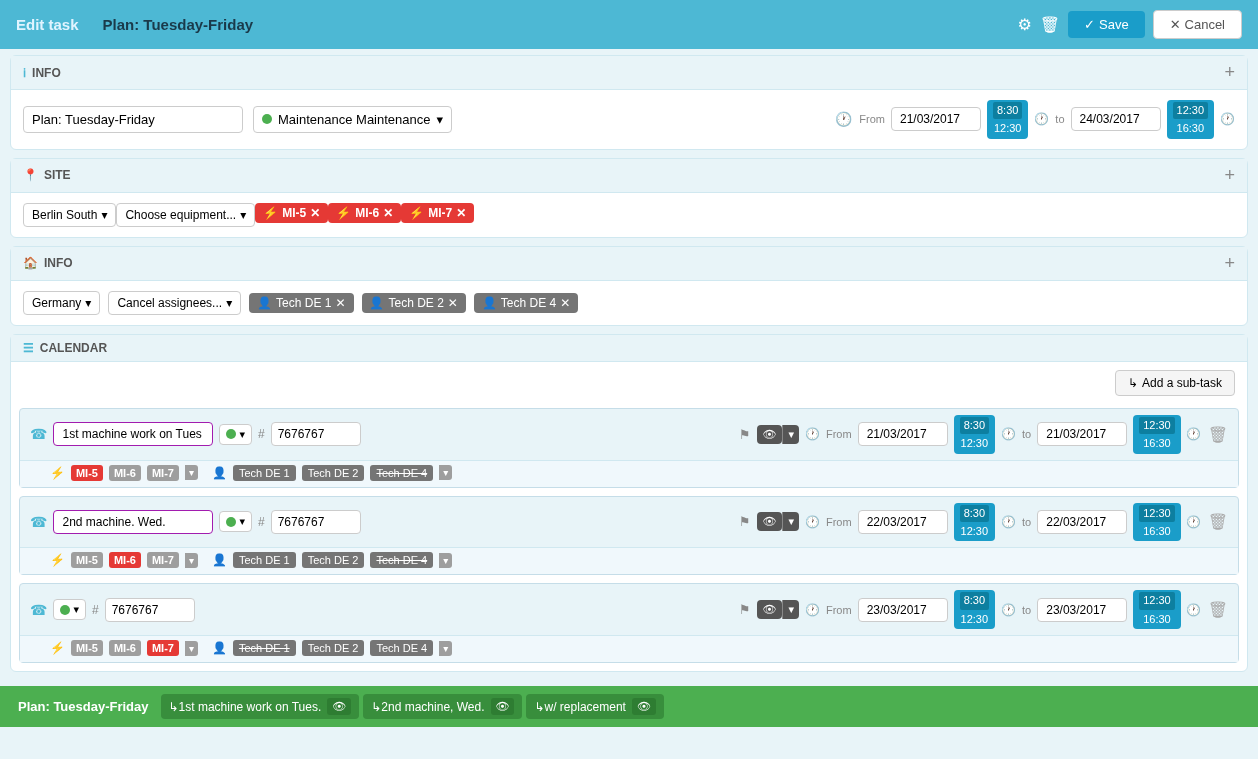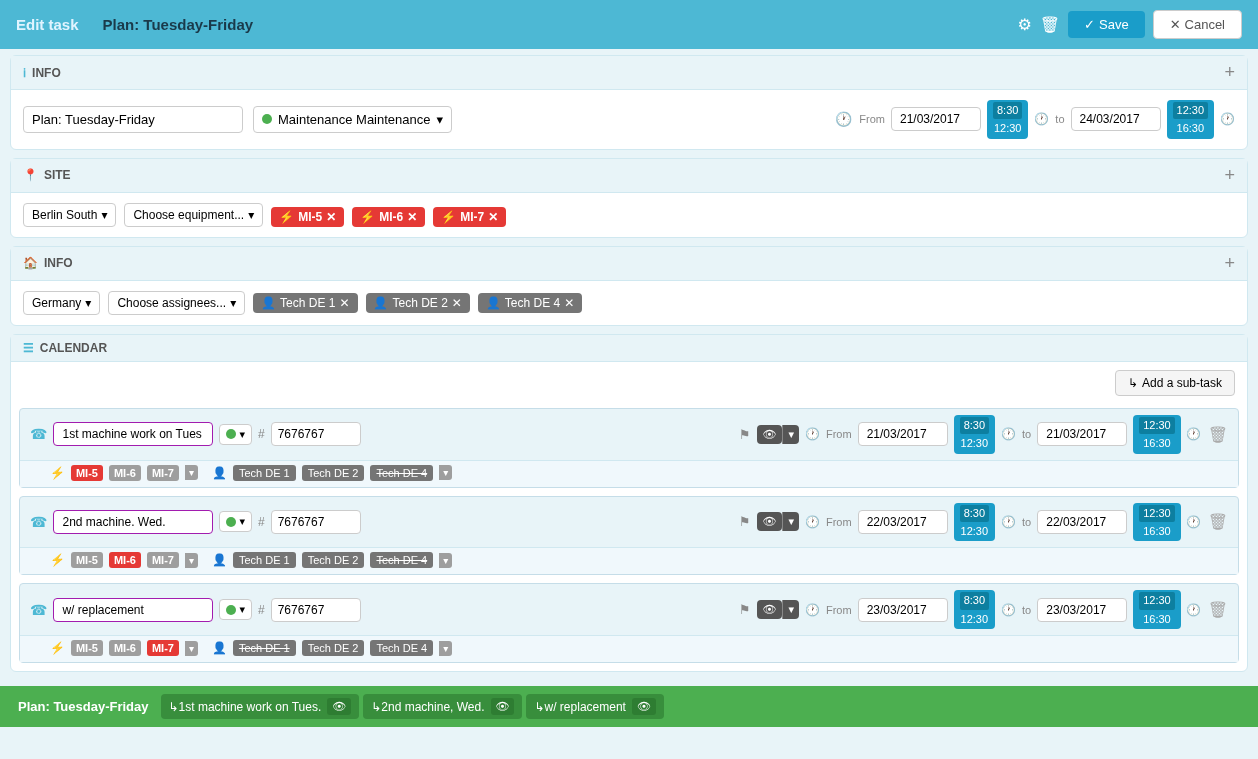--- a/index.html
+++ b/index.html
@@ -72,21 +72,21 @@
       font-size: 12px; width: 90px;
     }
     .time-block {
       background: #1a9dc9; color: #fff; border-radius: 4px;
       padding: 2px 6px; font-size: 11px; line-height: 1.4;
       display: flex; flex-direction: column; align-items: center;
     }
     .time-block .top { background: #0d7fa0; padding: 1px 4px; border-radius: 2px; margin-bottom: 2px; }
 
     
-    .site-row { display: flex; align-items: flex-end; gap: 8px; flex-wrap: wrap; }
+    .site-row { display: flex; align-items: flex-start; flex-wrap: wrap; }
     .dropdown-btn {
       border: 1px solid #ccc; border-radius: 4px; padding: 4px 8px;
       font-size: 12px; background: #fff; cursor: pointer; display: flex; align-items: center; gap: 4px;
     }
     .equipment-tag {
       border-radius: 4px; padding: 3px 8px; font-size: 12px; font-weight: bold;
       display: flex; align-items: center; gap: 4px; color: #fff;
     }
     .eq-red { background: #e53935; }
     .eq-close { cursor: pointer; font-weight: bold; }
@@ -282,21 +282,21 @@
       </div>
       <button class="section-plus">+</button>
     </div>
     <div class="section-body">
       <div class="team-row">
         <div class="dropdown-btn">
           <span>Germany</span>
           <span>▾</span>
         </div>
         <div class="dropdown-btn">
-          <span>Choose assignees...</span>
+          <span>Cancel assignees...</span>
           <span>▾</span>
         </div>
         <div class="assignee-tag">
           <span>👤</span>
           <span>Tech DE 1</span>
           <span class="assignee-close">✕</span>
         </div>
         <div class="assignee-tag">
           <span>👤</span>
           <span>Tech DE 2</span>
@@ -416,21 +416,20 @@
           <span class="tech-tag">Tech DE 1</span>
           <span class="tech-tag">Tech DE 2</span>
           <span class="tech-tag tech-strikethrough">Tech DE 4</span>
           <button class="tech-dropdown">▾</button>
         </div>
       </div>
 
       <div class="subtask-block">
         <div class="subtask-row-main">
           <span class="phone-icon">☎</span>
-          <input class="task-input" type="text" value="w/ replacement" style="">
           <div class="status-select-sm">
             <span class="green-dot"></span>
             <span>▾</span>
           </div>
           <span style="color:#888;">#</span>
           <input class="hash-input" type="text" value="7676767" style="">
           <div class="flex-spacer"></div>
           <span class="flag-icon">⚑</span>
           <div class="eye-group">
             <button class="eye-btn">👁</button>

